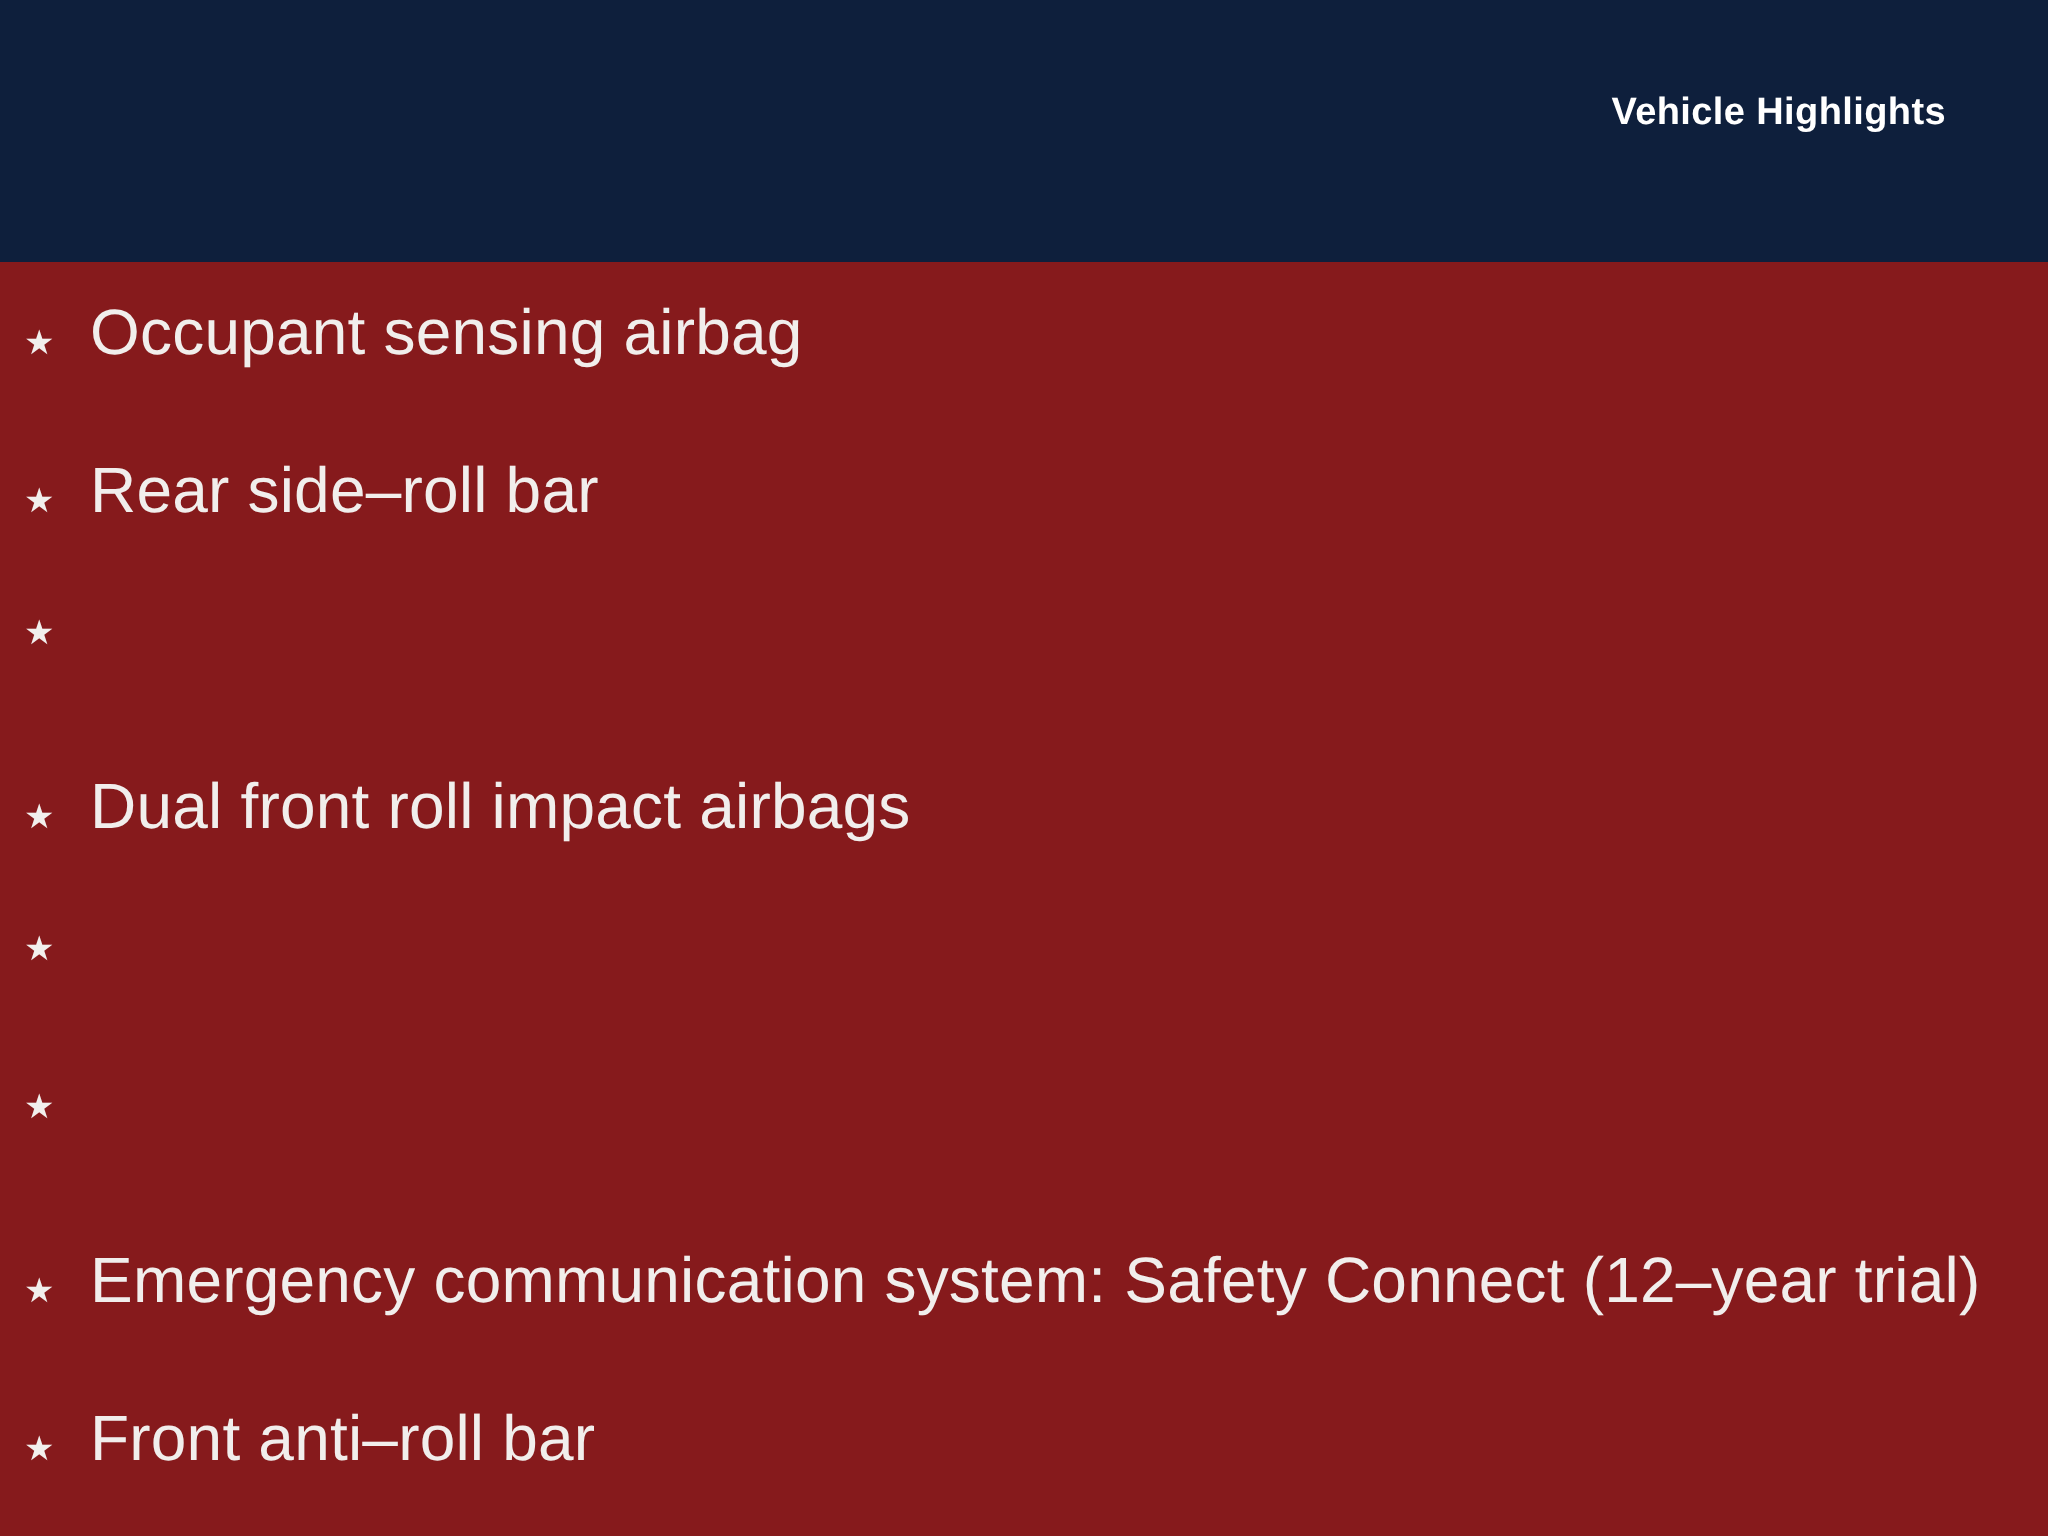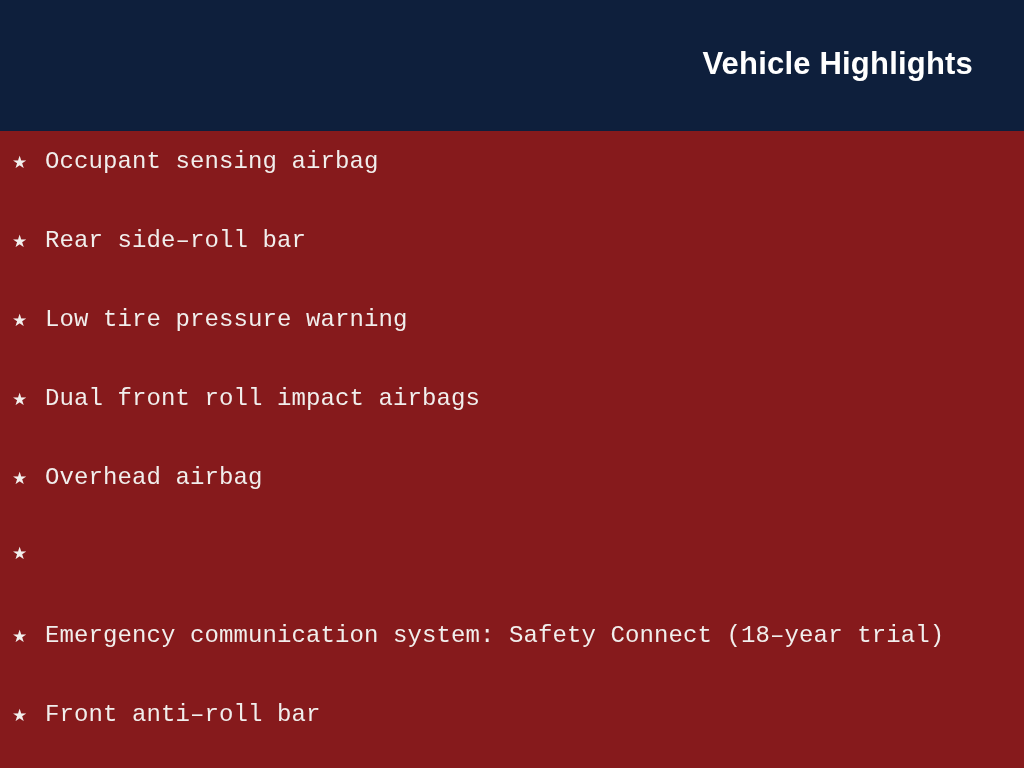--- a/index.html
+++ b/index.html
@@ -31,21 +31,21 @@
     height: 131px;
     background: #0e1f3c;
     box-sizing: border-box;
   }
 
   .slide-title {
     position: absolute;
     right: 51px;
     top: 46px;
     margin: 0;
-    font-size: 31px;
+    font-size: 19px;
     font-weight: bold;
     color: #ffffff;
     letter-spacing: 0.2px;
     white-space: nowrap;
     text-align: right;
   }
 
   
   .highlights-list {
     position: absolute;
@@ -68,26 +68,25 @@
   .bullet-star {
     display: inline-block;
     width: 33px;
     flex: 0 0 33px;
     font-size: 17px;
     line-height: 1;
     color: #f2efed;
   }
 
   .highlight-text {
-    font-size: 24px;
+    font-size: 32px;
     line-height: 1;
     color: #f1eeec;
     letter-spacing: 0.1px;
     white-space: nowrap;
-    font-family: Liberation Mono, monospace;
   }
 </style>
 </head>
 <body>
 
 <div class="slide">
 
   <div class="header-band">
     <h1 class="slide-title">Vehicle Highlights</h1>
   </div>
@@ -96,36 +95,34 @@
     <li class="highlight-item">
       <span class="bullet-star">★</span>
       <span class="highlight-text">Occupant sensing airbag</span>
     </li>
     <li class="highlight-item">
       <span class="bullet-star">★</span>
       <span class="highlight-text">Rear side–roll bar</span>
     </li>
     <li class="highlight-item">
       <span class="bullet-star">★</span>
-      <span class="highlight-text">Low tire pressure warning</span>
     </li>
     <li class="highlight-item">
       <span class="bullet-star">★</span>
       <span class="highlight-text">Dual front roll impact airbags</span>
     </li>
     <li class="highlight-item">
       <span class="bullet-star">★</span>
-      <span class="highlight-text">Overhead airbag</span>
     </li>
     <li class="highlight-item">
       <span class="bullet-star">★</span>
     </li>
     <li class="highlight-item">
       <span class="bullet-star">★</span>
-      <span class="highlight-text">Emergency communication system: Safety Connect (18–year trial)</span>
+      <span class="highlight-text">Emergency communication system: Safety Connect (12–year trial)</span>
     </li>
     <li class="highlight-item">
       <span class="bullet-star">★</span>
       <span class="highlight-text">Front anti–roll bar</span>
     </li>
   </ul>
 
 </div>
 
 </body></html>

